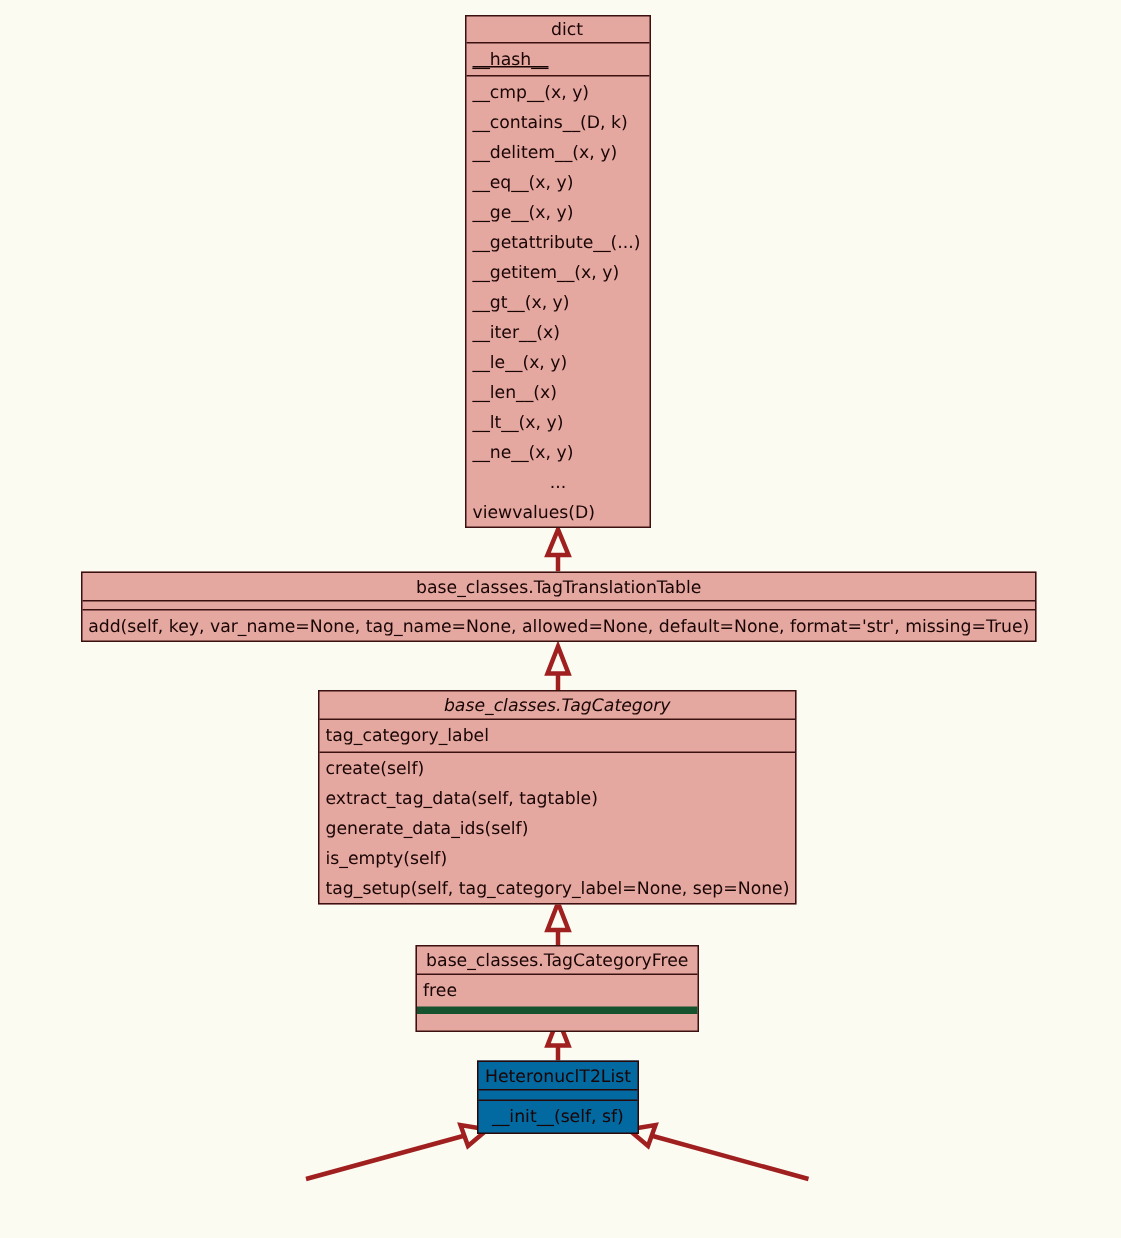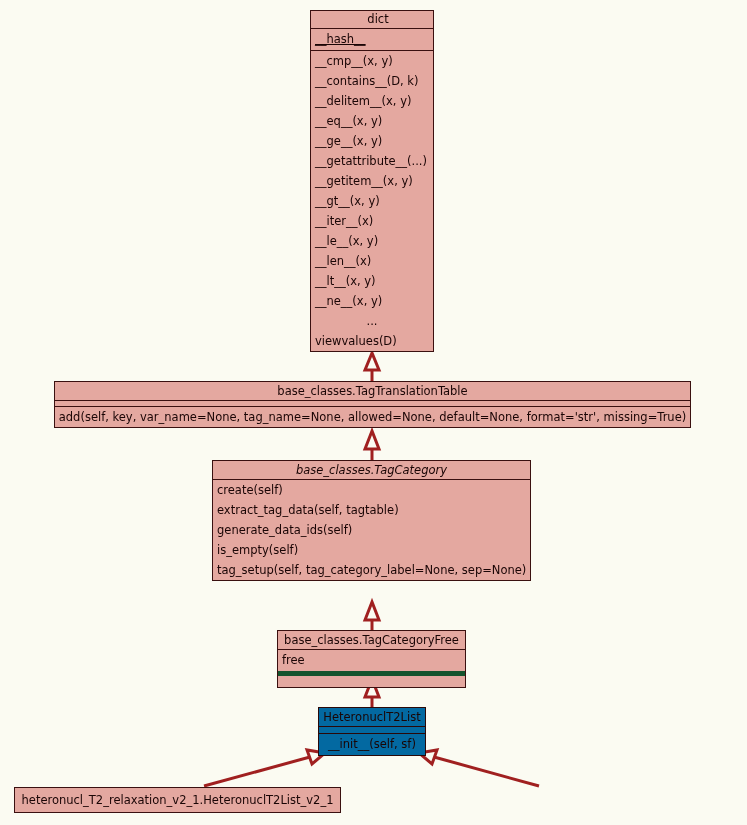--- a/index.html
+++ b/index.html
@@ -203,20 +203,23 @@
   <div class="node" id="node-ttt">
     <div class="compartment c-title">base_classes.TagTranslationTable</div>
     <div class="compartment c-attrs empty"></div>
     <div class="compartment c-methods">
       <div class="row center">add(self, key, var_name=None, tag_name=None, allowed=None, default=None, format='str', missing=True)</div>
     </div>
   </div>
 
   <div class="node" id="node-tc">
     <div class="compartment c-title">base_classes.TagCategory</div>
+    <div class="compartment c-attrs">
+      <div class="row">tag_category_label</div>
+    </div>
     <div class="compartment c-methods">
       <div class="row">create(self)</div>
       <div class="row">extract_tag_data(self, tagtable)</div>
       <div class="row">generate_data_ids(self)</div>
       <div class="row">is_empty(self)</div>
       <div class="row">tag_setup(self, tag_category_label=None, sep=None)</div>
     </div>
   </div>
 
   <div class="node" id="node-tcf">
@@ -228,18 +231,15 @@
   </div>
 
   <div class="node light" id="node-h2l">
     <div class="compartment c-title">HeteronuclT2List</div>
     <div class="compartment c-attrs"></div>
     <div class="compartment c-methods">
       <div class="row center">__init__(self, sf)</div>
     </div>
   </div>
 
-  <div class="node leaf" id="node-v2">
-    <div class="compartment c-title">heteronucl_T2_relaxation_v2_1.HeteronuclT2List_v2_1</div>
-  </div>
 
 
 </div>
 
 </body></html>

